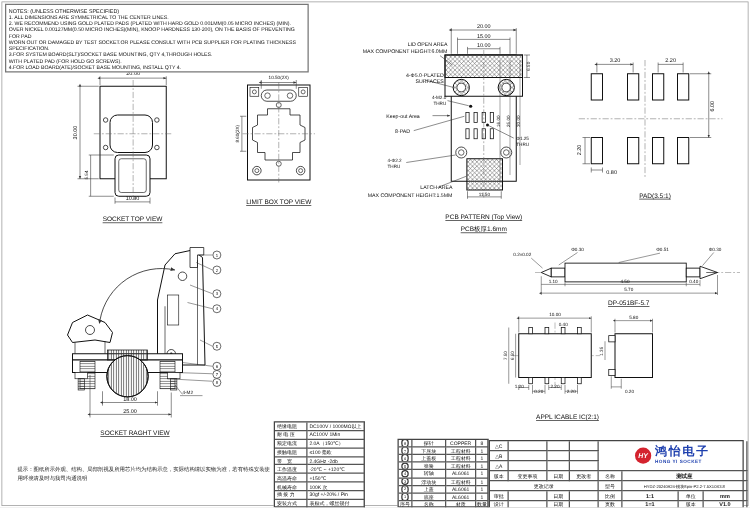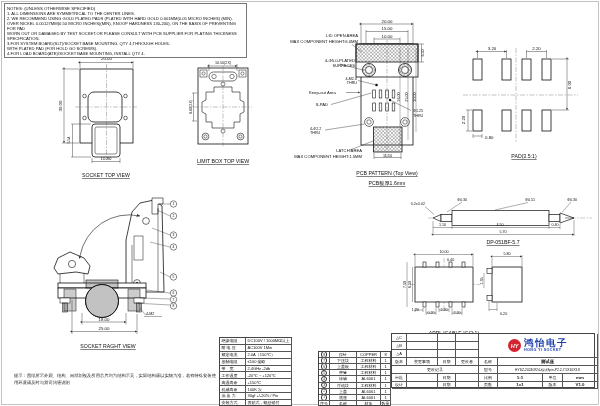--- a/index.html
+++ b/index.html
@@ -19,21 +19,21 @@
   
   .tgrid{position:absolute;display:grid;background:#fff;border:0.8px solid #444;box-sizing:border-box;}
   .tc{display:flex;align-items:center;justify-content:center;border-right:0.5px solid #555;
       border-bottom:0.5px solid #555;font-size:4px;overflow:hidden;white-space:nowrap;box-sizing:border-box;}
   .tc.l{justify-content:flex-start;padding-left:1.5px;}
   .row{display:contents;}
   .spec{left:219px;top:337px;width:73px;height:69px;grid-template-columns:26px 46px;grid-auto-rows:6.88px;}
   .bom{left:318px;top:351px;width:73px;height:55px;grid-template-columns:11px 27px 24px 10px;grid-auto-rows:6.11px;}
   .num{width:4.6px;height:4.6px;border:0.5px solid #333;border-radius:50%;font-size:3.1px;
        display:flex;align-items:center;justify-content:center;}
-  .tb{left:391px;top:333px;width:204px;height:55px;
+  .tb{left:391px;top:352px;width:204px;height:55px;
       grid-template-columns:15px 31px 18px 23px 19px 45px 20px 35px;
       grid-template-rows:8px 8px 8px 8px 8px 8px 6.6px;}
   .logo{grid-column:5/9;grid-row:1/4;display:flex;align-items:center;justify-content:center;gap:3px;}
   .logo-circle{width:13px;height:13px;border-radius:50%;background:#d4232e;color:#fff;
                font-size:5.5px;font-style:italic;font-weight:bold;display:flex;align-items:center;justify-content:center;}
   .logo-cn{color:#1d3fae;font-weight:bold;font-size:9.5px;letter-spacing:1.5px;line-height:1;}
   .logo-en{color:#1d3fae;font-weight:bold;font-size:3.7px;letter-spacing:0.4px;line-height:1.4;}
   .model{font-size:3.3px;}
   .bigv{font-size:4.4px;font-weight:bold;}
   .footer-note{position:absolute;left:14px;top:372px;width:202px;font-size:4.3px;line-height:1.65;color:#222;}

